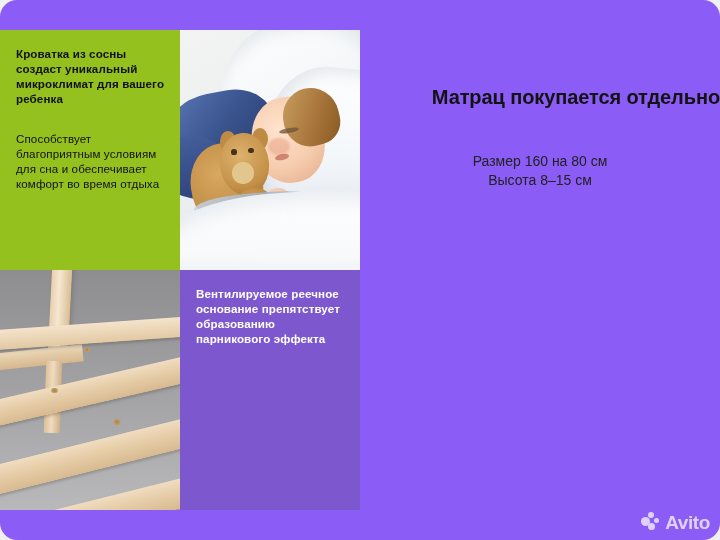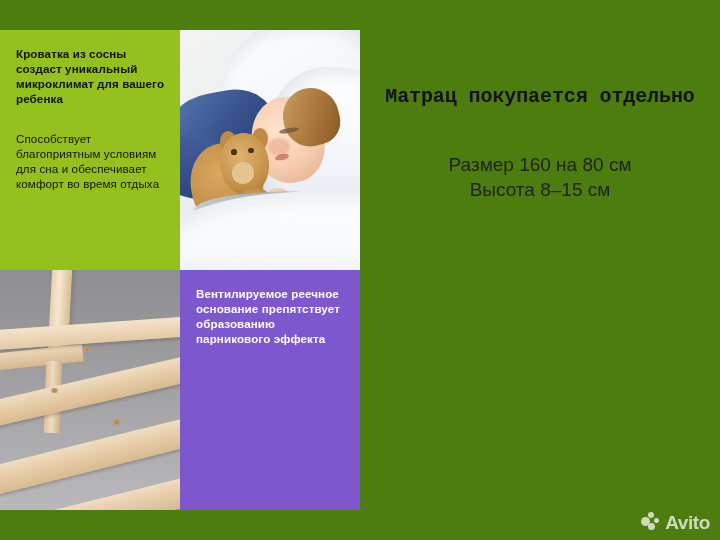--- a/index.html
+++ b/index.html
@@ -14,21 +14,22 @@
     background: #f0f0f0;
     font-family: "Liberation Sans", sans-serif;
     position: relative;
   }
 
   #stage {
     position: absolute;
     inset: 0;
     width: 720px;
     height: 540px;
-    background: #4d7c0f;
+    background: #8b5cf6;
+    border-radius: 17px;
   }
 
   
   .collage-cell {
     position: absolute;
     overflow: hidden;
   }
 
   .panel-green {
     left: 0; top: 30px;
@@ -252,35 +253,34 @@
   .right-pane {
     position: absolute;
     left: 360px; top: 0;
     width: 360px; height: 540px;
   }
 
   .headline {
     position: absolute;
     left: 0; top: 84px;
     width: 360px;
-    text-align: center;
+    text-align: right;
     font-size: 20px;
     font-weight: bold;
     line-height: 1.32;
     color: #131313;
     letter-spacing: -.1px;
-    font-family: Liberation Mono, monospace;
   }
 
   .subline {
     position: absolute;
     left: 0; top: 152px;
     width: 360px;
     text-align: center;
-    font-size: 19px;
+    font-size: 14px;
     line-height: 1.34;
     color: #222;
   }
 
   
   .watermark {
     position: absolute;
     right: 10px; bottom: 8px;
     display: flex; align-items: center; gap: 4px;
     opacity: .72;

